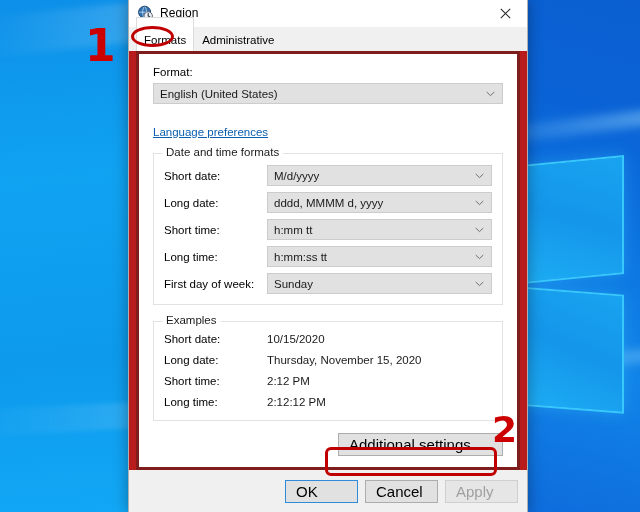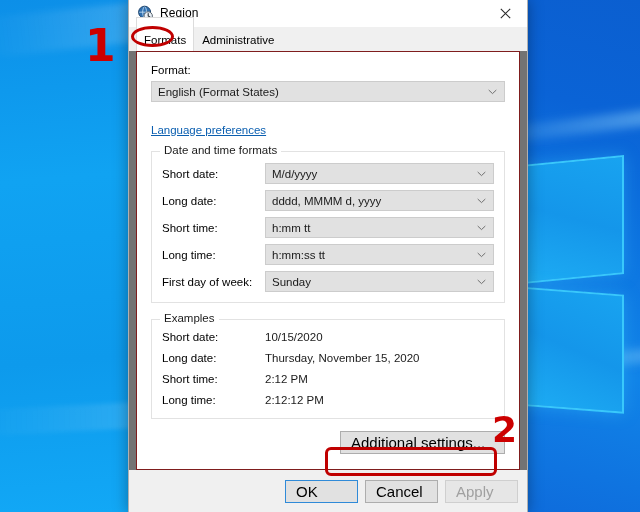--- a/index.html
+++ b/index.html
@@ -91,21 +91,21 @@
     filter: blur(4px);
     transform: rotate(-5deg);
   }
 
   
   .dialog {
     position: absolute;
     left: 128px; top: 0px;
     width: 398px;
     height: 512px;
-    background: #737373;
+    background: #b91c1c;
     border: 1px solid #b0b0b0;
     border-top: none;
     box-shadow: 0 0 14px rgba(0,0,0,0.35);
     display: flex;
     flex-direction: column;
   }
 
   .titlebar {
     height: 26px;
     background: #ffffff;
@@ -161,21 +161,21 @@
   }
   .tab.inactive {
     background: transparent;
     border: 1px solid transparent;
   }
 
   
   .tabpage {
     flex: 1 1 auto;
     background: #ffffff;
-    border: 1px solid #7f1d1d;
+    border: 3px solid #7f1d1d;
     margin: 0 7px 0 7px;
     padding: 12px 14px 8px 14px;
     position: relative;
     box-sizing: border-box;
   }
 
   .field-label {
     font-size: 11.5px;
     color: #000;
     margin-bottom: 5px;
@@ -380,21 +380,21 @@
       </div>
       <div class="tab inactive">
         <span>Administrative</span>
       </div>
     </div>
 
     <div class="tabpage">
 
       <div class="field-label">Format:</div>
       <div class="combo combo-format">
-        <span class="val">English (Format States)</span>
+        <span class="val">English (United States)</span>
         <span class="arrow">
           <svg width="9" height="6" viewBox="0 0 9 6">
               <path d="M0.7 1 L4.5 4.6 L8.3 1" stroke="#707070" stroke-width="1" fill="none"></path>
             </svg>
         </span>
       </div>
 
       <a class="link">Language preferences</a>
 
       

